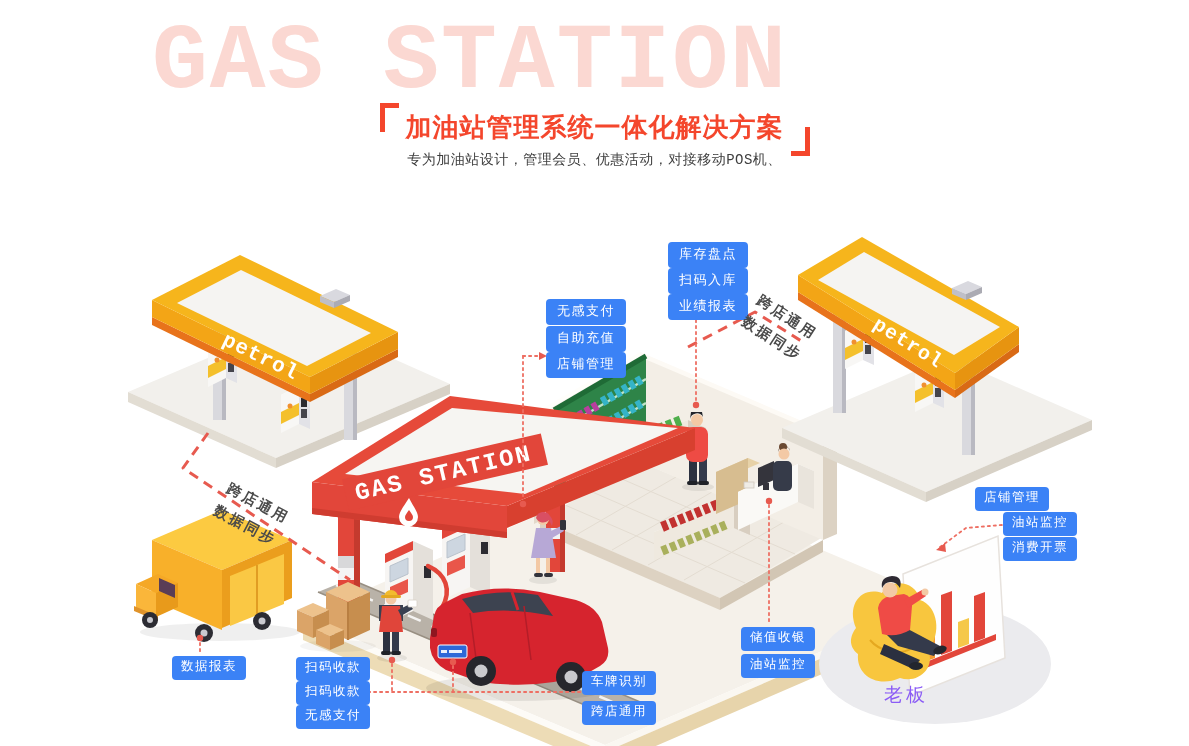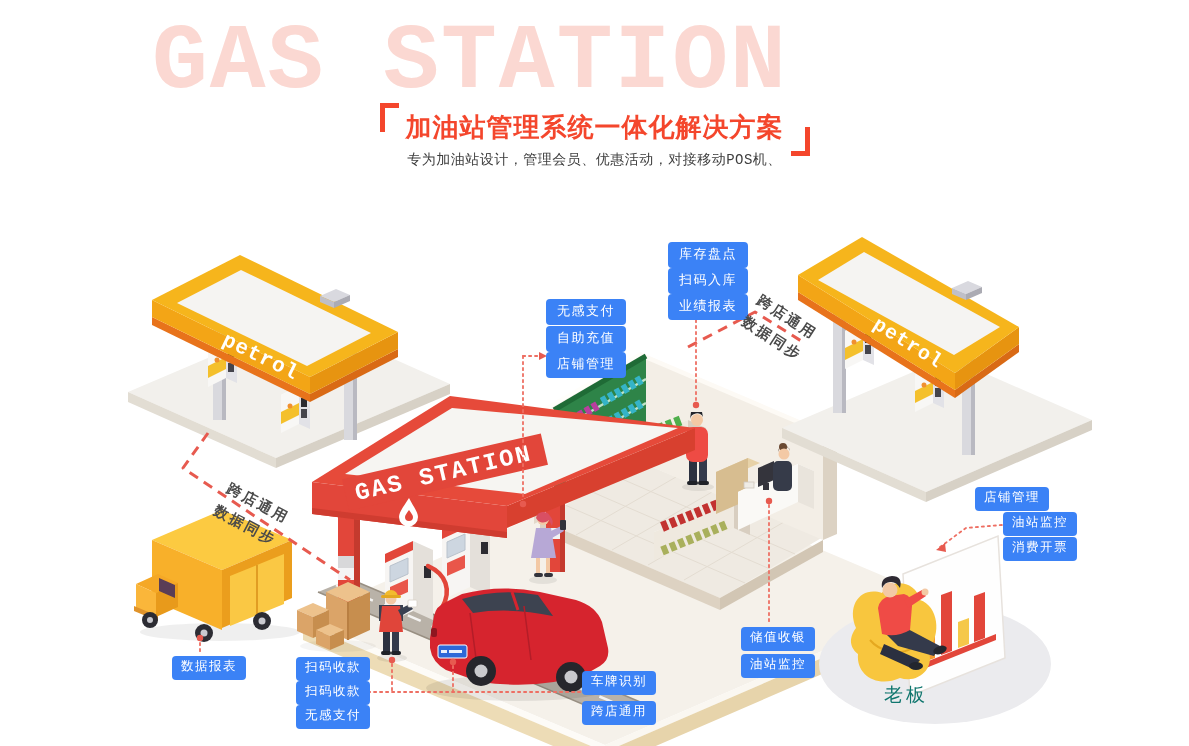--- a/index.html
+++ b/index.html
@@ -21,21 +21,21 @@
   #scene{position:absolute;left:0;top:0;width:1189px;height:746px;z-index:2;}
   
   .tag{position:absolute;z-index:5;background:#3b82f6;color:#fff;font-size:12.5px;
        line-height:1;padding:5px 9px 6px;border-radius:4px;letter-spacing:1.5px;
        white-space:nowrap;}
   .tag-lg{font-size:13px;padding:6px 11px 7px;}
   .sync{position:absolute;z-index:5;color:#4a4a4a;font-weight:700;font-size:14.5px;
         letter-spacing:2.5px;white-space:nowrap;}
   .rot28{transform:rotate(28deg);transform-origin:center;}
   .rot33{transform:rotate(33deg);transform-origin:center;}
-  .boss-label{position:absolute;z-index:5;color:#0f766e;font-size:19px;letter-spacing:3px;}
+  .boss-label{position:absolute;z-index:5;color:#8b5cf6;font-size:19px;letter-spacing:3px;}
 </style>
 </head>
 <body>
 
 <div id="stage">
 
   <div class="bg-text">GAS STATION</div>
   <div class="title-wrap">
     <span class="title">
       <i class="br-tl"></i>

